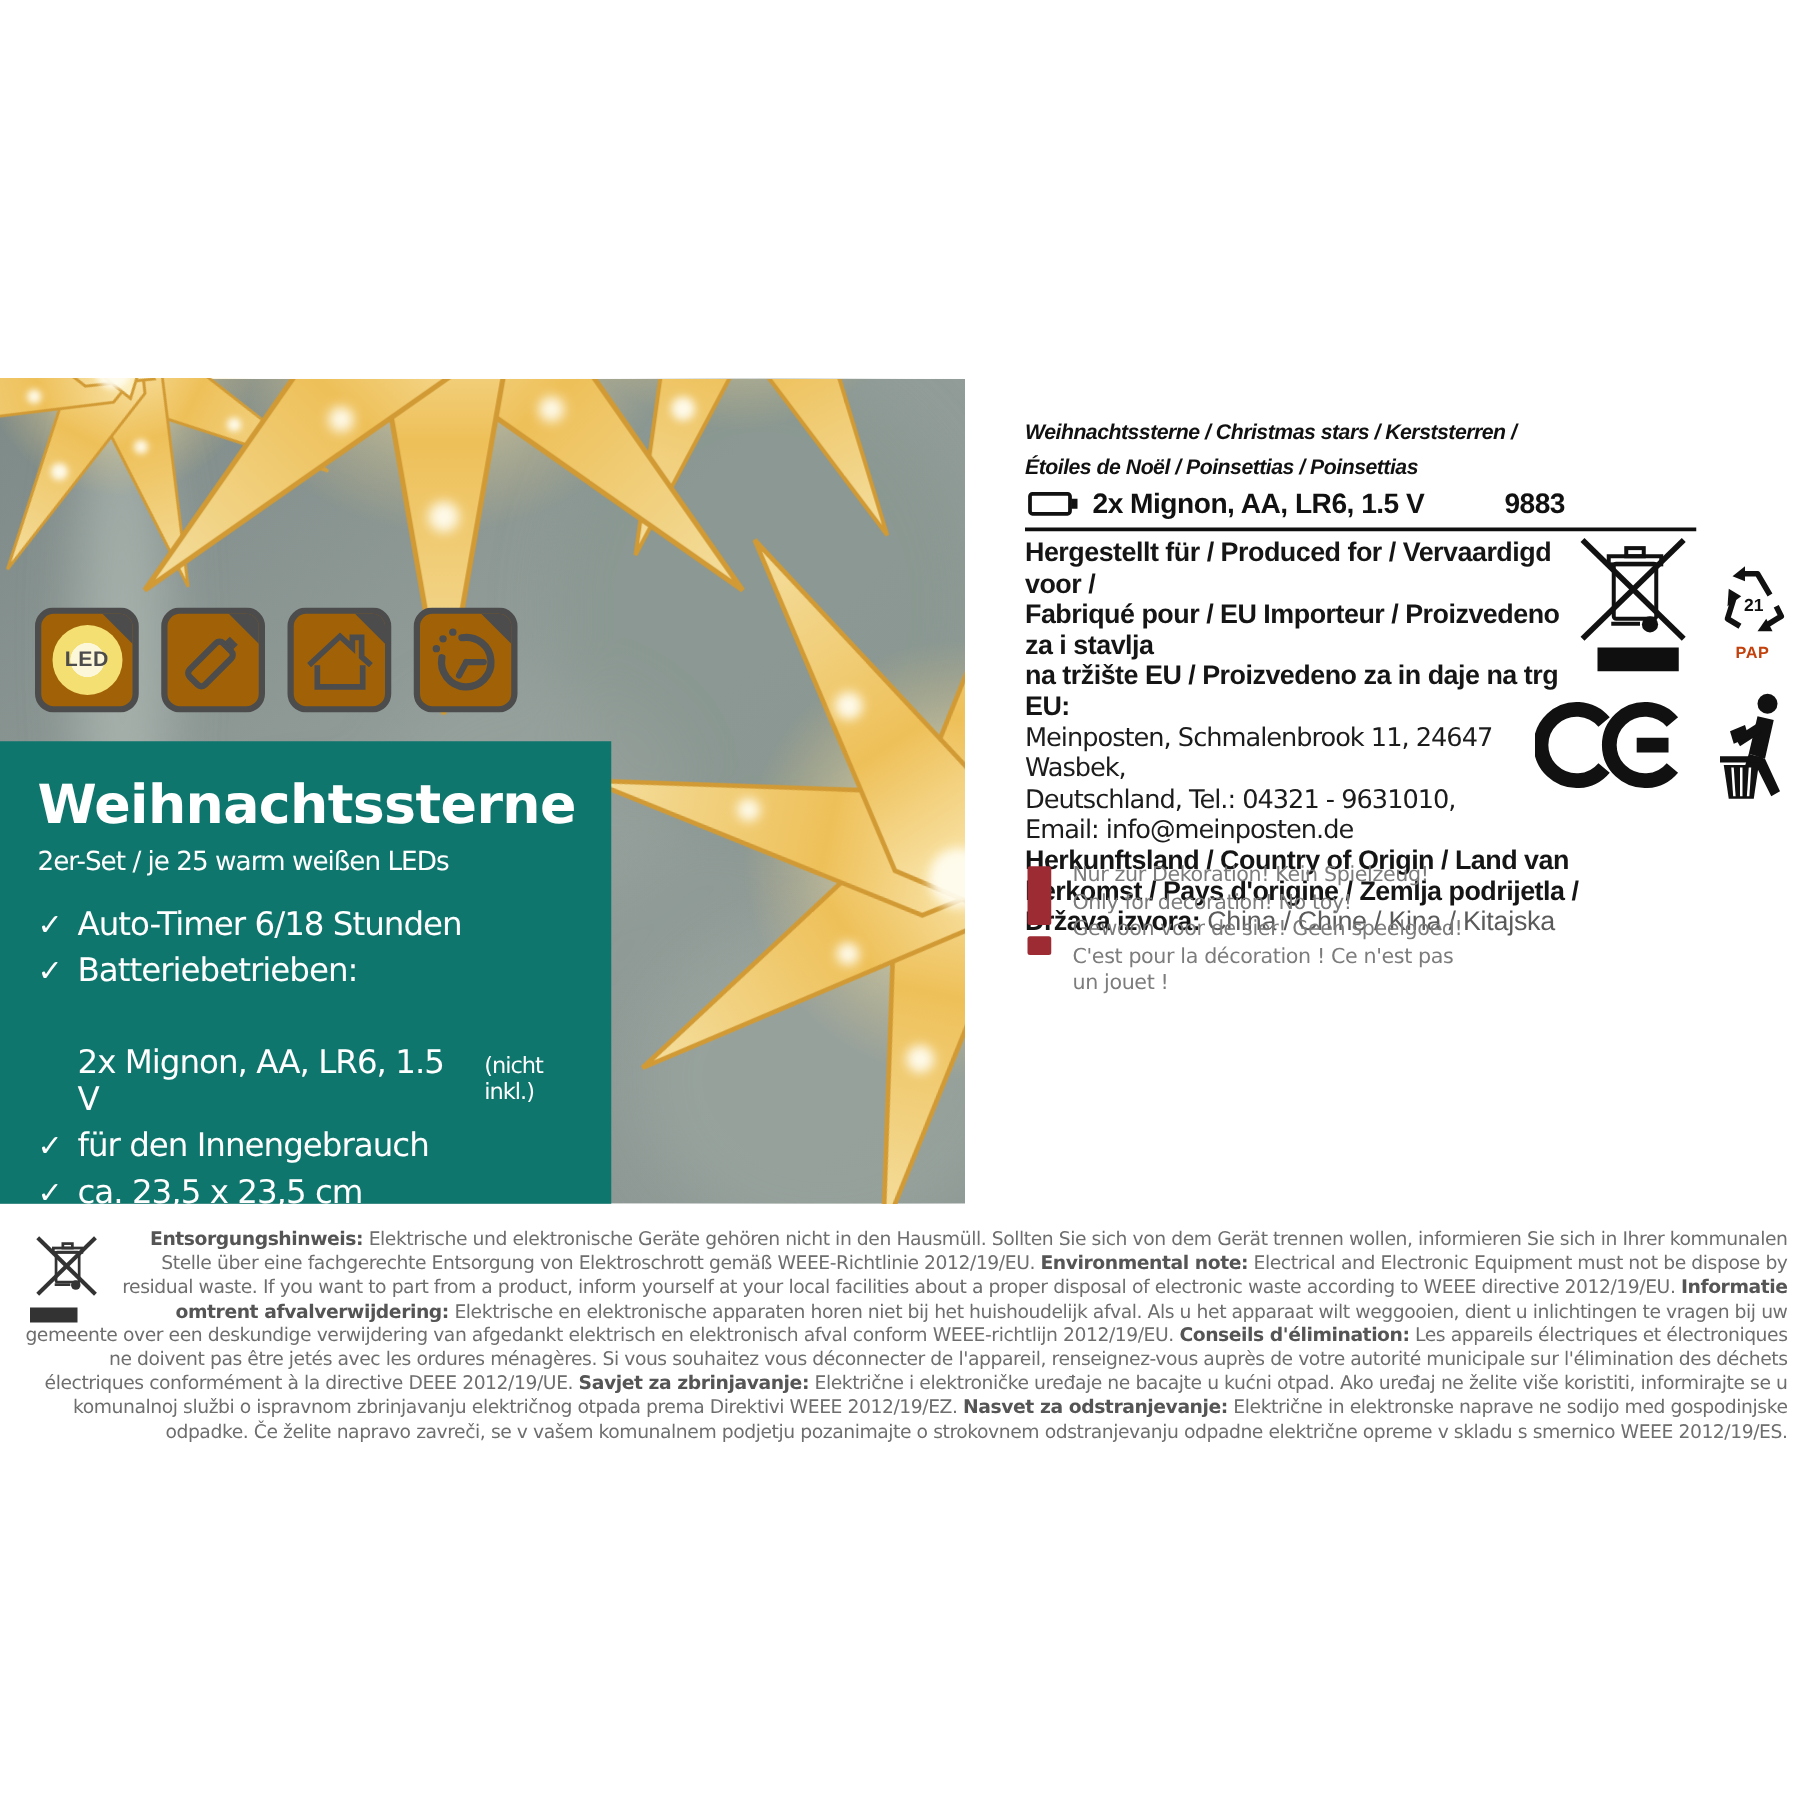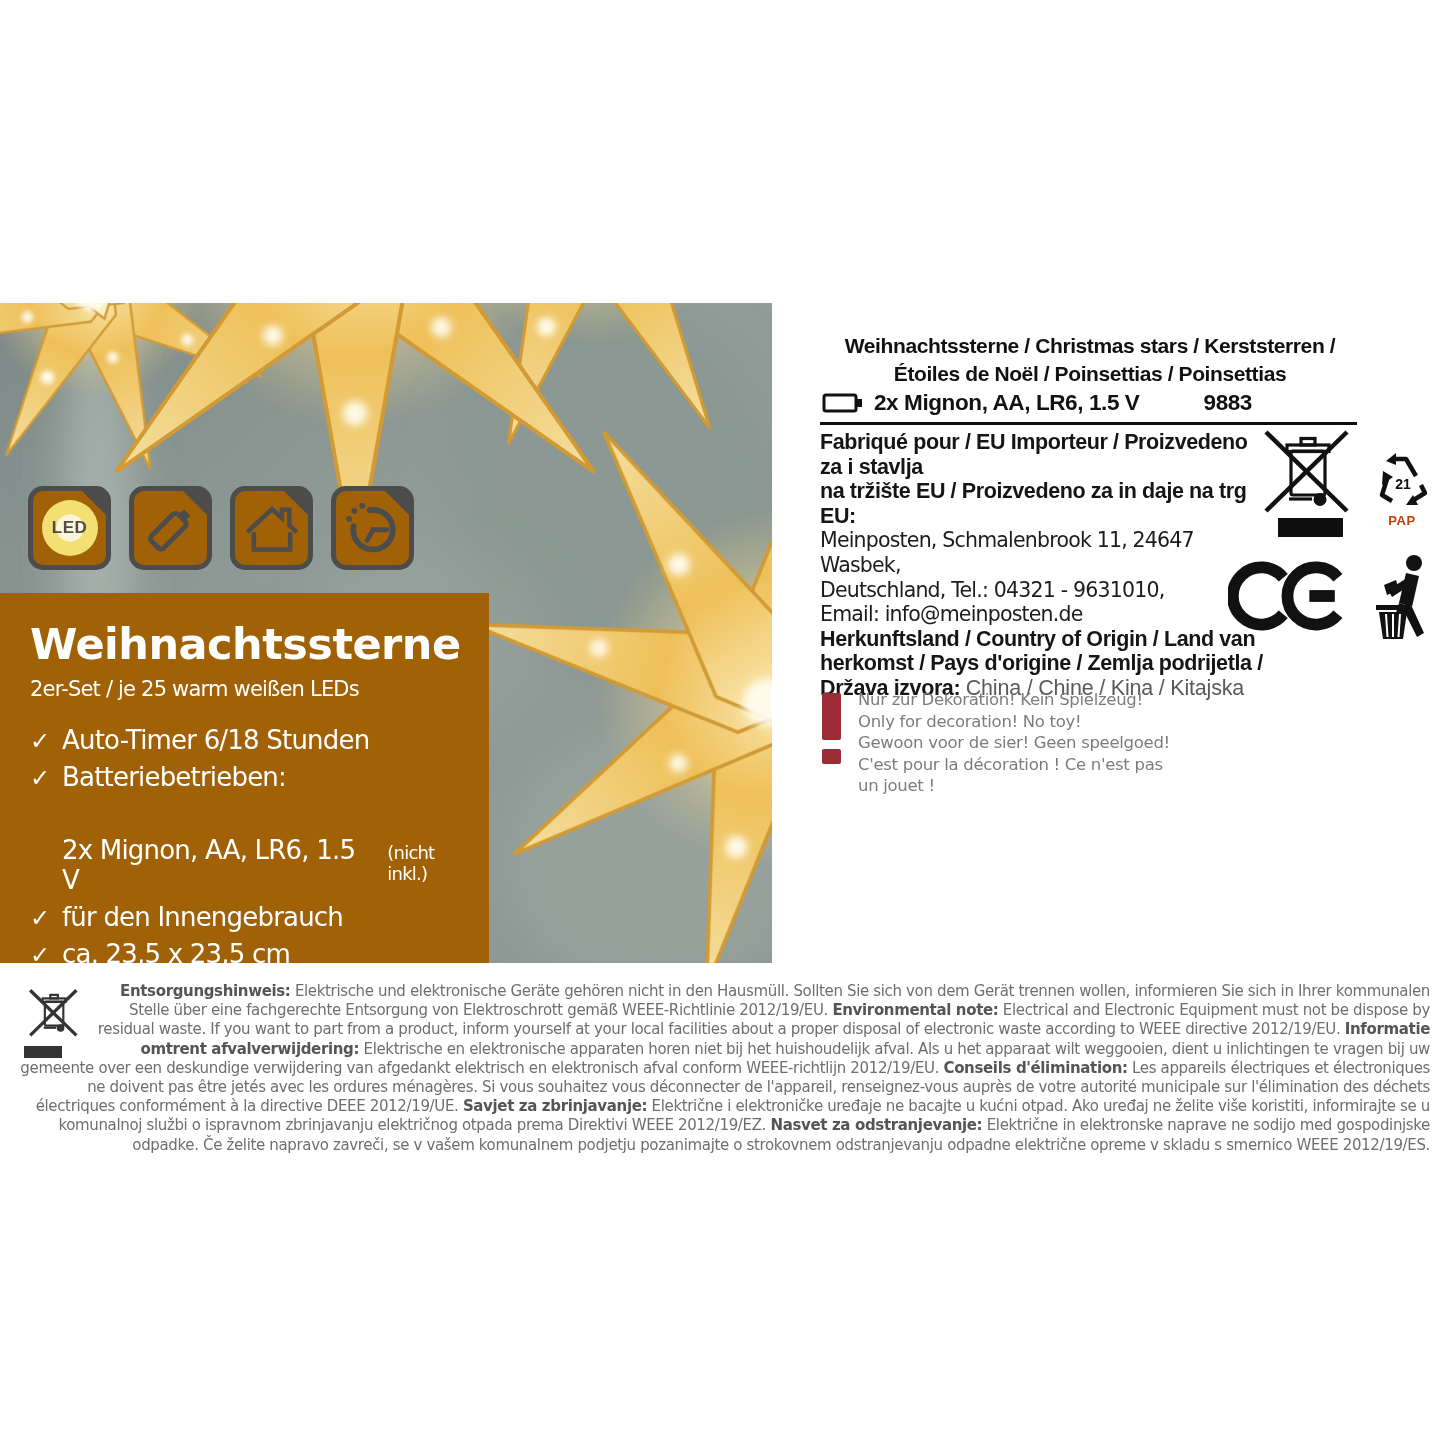--- a/index.html
+++ b/index.html
@@ -36,21 +36,21 @@
   .red-title { font-size:43px; font-weight:bold; letter-spacing:-0.5px; }
   .red-subtitle { font-size:21px; font-weight:normal; margin-top:8px; letter-spacing:-0.8px; }
   .features { margin-top:24px; font-size:26px; letter-spacing:-0.8px; }
   .feature { display:flex; align-items:baseline; margin-bottom:7px; }
   .feature .check { width:32px; flex:0 0 32px; font-size:24px; }
   .feature.nocheck { padding-left:32px; }
   .feature .suffix { font-size:18px; margin-left:8px;margin-top:43px; }
   
   .right-col { position:absolute; left:820px; top:332px; width:540px; color:#111; }
   .cond { font-weight:bold; letter-spacing:-0.4px; color:#151515; }
-  .title-center { text-align:center; font-size:21px; line-height:28px; font-weight:bold; letter-spacing:-0.4px; }
+  .title-center { font-size:17px; line-height:28px; font-weight:bold; letter-spacing:-0.4px;font-style:italic; }
   .battery-row { display:flex; align-items:center; margin-top:2px; font-size:22.5px; font-weight:bold; letter-spacing:-0.4px; padding-left:2px; }
   .battery-row .spec { margin-left:10px; }
   .battery-row .artno { margin-left:auto; margin-right:108px; }
   .rule { border:none; border-top:3px solid #0f0f0f; width:537px; margin:6px 0 5px 0; }
   .producer-info { width:450px; font-size:21.5px; line-height:24.6px; }
   .info-line.reg { font-family:"DejaVu Sans", sans-serif; font-weight:normal; color:#1c1c1c; letter-spacing:-0.8px; font-size:20.5px; }
   .lightTxt { font-weight:normal; color:#5a5a5a; letter-spacing:-0.2px; }
   
   .abs { position:absolute; }
   .black-bar { position:absolute; left:1278px; top:518px; width:65px; height:19px; background:#0f0f0f; }
@@ -170,21 +170,21 @@
         <g fill="#4c4c4c">
           <circle cx="11" cy="29" r="3.6"></circle>
           <circle cx="17.5" cy="19.5" r="3.6"></circle>
           <circle cx="27" cy="13" r="3.6"></circle>
         </g>
       </svg>
       <div class="fold"></div>
     </div>
   </div>
 
-  <div class="red-panel" style="background: #a16207;">
+  <div class="red-panel" style="background: #0f766e;">
     <div class="red-title">Weihnachtssterne</div>
     <div class="red-subtitle">2er-Set / je 25 warm weißen LEDs</div>
     <div class="features">
         <div class="feature">
           <span class="check">✓</span>
           <span>Auto-Timer 6/18 Stunden</span>
         </div>
         <div class="feature">
           <span class="check">✓</span>
           <span>Batteriebetrieben:</span>
@@ -214,20 +214,21 @@
     <div class="battery-row">
       <svg width="42" height="24" viewBox="0 0 42 24">
         <rect x="2" y="4" width="32" height="16" rx="2" fill="none" stroke="#111" stroke-width="3"></rect>
         <rect x="35" y="8" width="5" height="8" fill="#111"></rect>
       </svg>
       <span class="spec">2x Mignon, AA, LR6, 1.5 V</span>
       <span class="artno">9883</span>
     </div>
     <hr class="rule">
     <div class="producer-info">
+        <div class="info-line cond">Hergestellt für / Produced for / Vervaardigd voor /</div>
         <div class="info-line cond">Fabriqué pour / EU Importeur / Proizvedeno za i stavlja</div>
         <div class="info-line cond">na tržište EU / Proizvedeno za in daje na trg EU:</div>
         <div class="info-line reg">Meinposten, Schmalenbrook 11, 24647 Wasbek,</div>
         <div class="info-line reg">Deutschland, Tel.: 04321 - 9631010,</div>
         <div class="info-line reg">Email: info@meinposten.de</div>
         <div class="info-line cond">Herkunftsland / Country of Origin / Land van</div>
         <div class="info-line cond">herkomst / Pays d'origine / Zemlja podrijetla /</div>
         <div class="info-line"><span class="cond">Država izvora: </span><span class="lightTxt">China / Chine / Kina / Kitajska</span></div>
       </div>
   </div>

